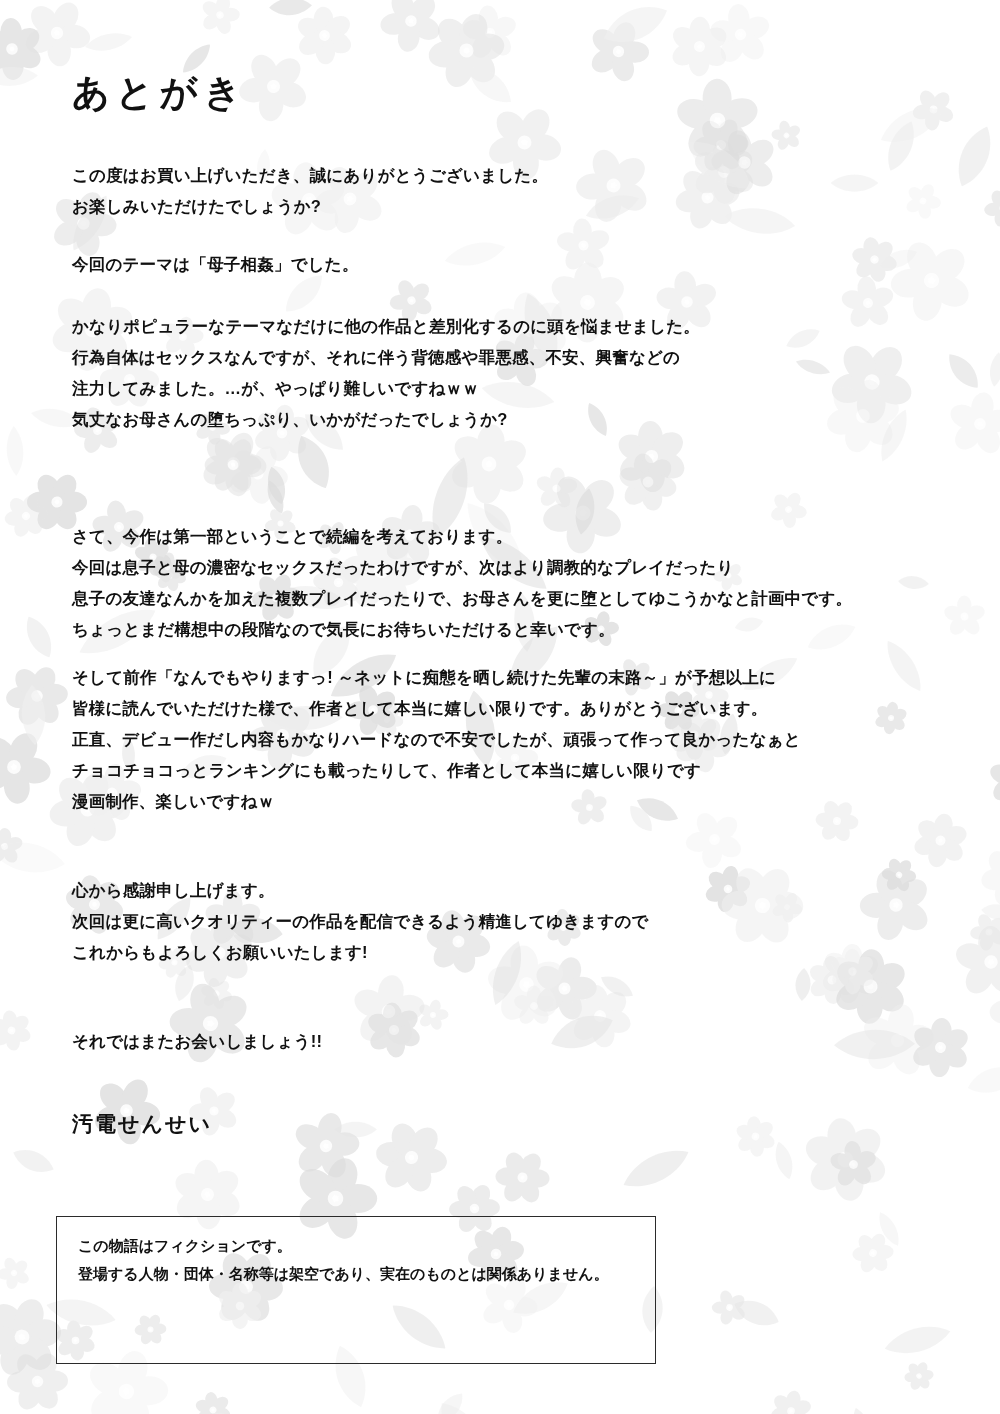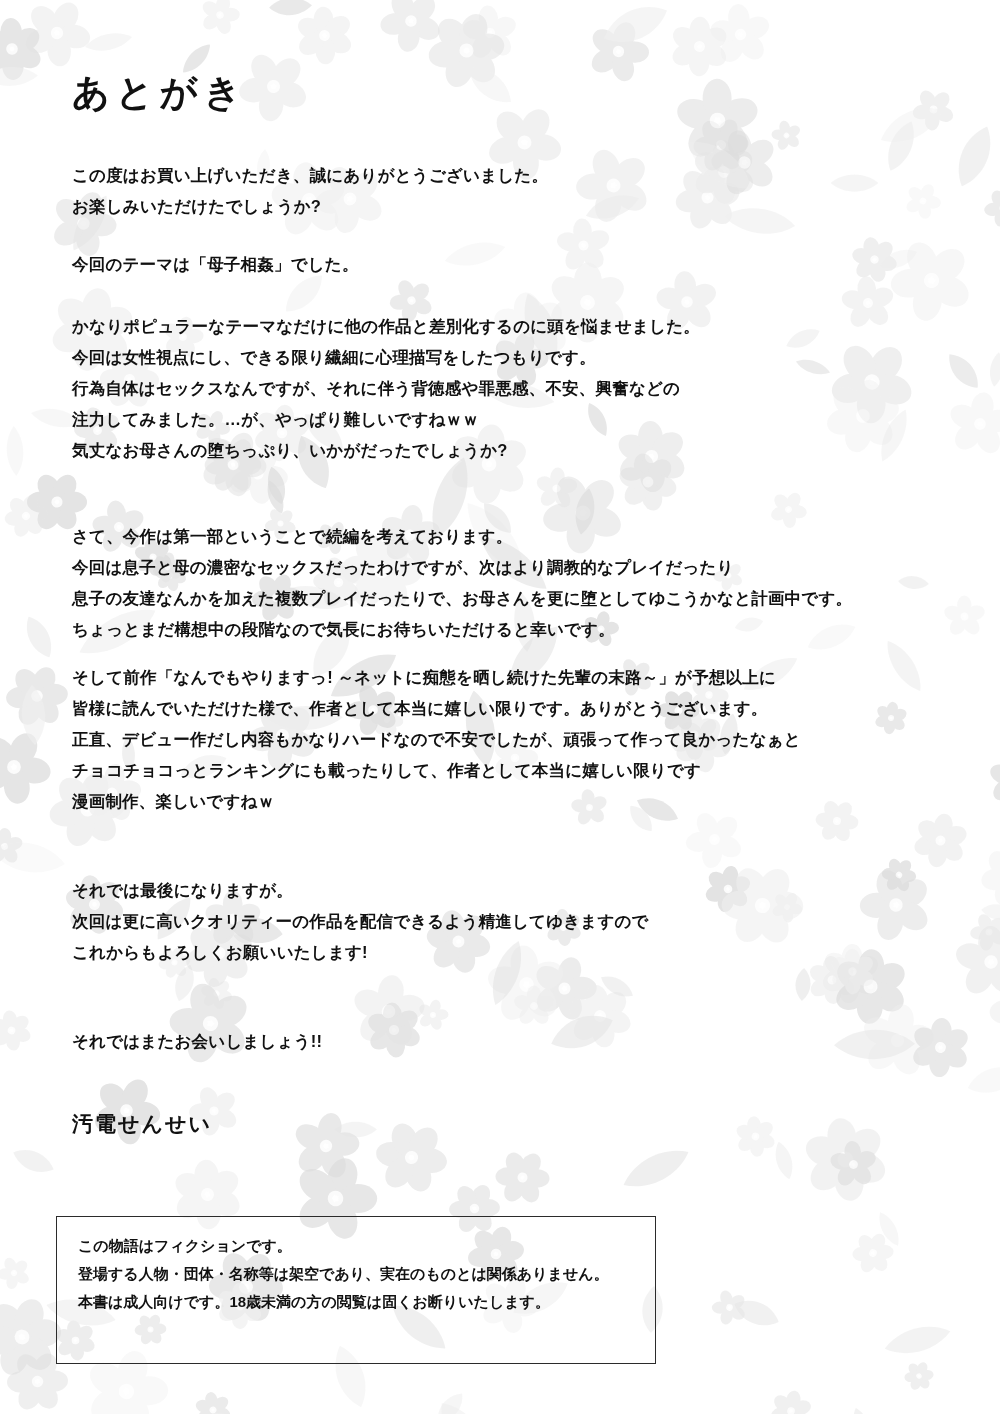--- a/index.html
+++ b/index.html
@@ -2055,21 +2055,20 @@
       <p>この度はお買い上げいただき、誠にありがとうございました。</p>
       <p>お楽しみいただけたでしょうか?</p>
     </div>
 
     <div class="body-block b2">
       <p>今回のテーマは「母子相姦」でした。</p>
     </div>
 
     <div class="body-block b3">
       <p>かなりポピュラーなテーマなだけに他の作品と差別化するのに頭を悩ませました。</p>
-      <p>今回は女性視点にし、できる限り繊細に心理描写をしたつもりです。</p>
       <p>行為自体はセックスなんですが、それに伴う背徳感や罪悪感、不安、興奮などの</p>
       <p>注力してみました。…が、やっぱり難しいですねｗｗ</p>
       <p>気丈なお母さんの堕ちっぷり、いかがだったでしょうか?</p>
     </div>
 
     <div class="body-block b4">
       <p>さて、今作は第一部ということで続編を考えております。</p>
       <p>今回は息子と母の濃密なセックスだったわけですが、次はより調教的なプレイだったり</p>
       <p>息子の友達なんかを加えた複数プレイだったりで、お母さんを更に堕としてゆこうかなと計画中です。</p>
       <p>ちょっとまだ構想中の段階なので気長にお待ちいただけると幸いです。</p>
@@ -2077,32 +2076,31 @@
 
     <div class="body-block b5">
       <p>そして前作「なんでもやりますっ! ～ネットに痴態を晒し続けた先輩の末路～」が予想以上に</p>
       <p>皆様に読んでいただけた様で、作者として本当に嬉しい限りです。ありがとうございます。</p>
       <p>正直、デビュー作だし内容もかなりハードなので不安でしたが、頑張って作って良かったなぁと</p>
       <p>チョコチョコっとランキングにも載ったりして、作者として本当に嬉しい限りです</p>
       <p>漫画制作、楽しいですねｗ</p>
     </div>
 
     <div class="body-block b6">
-      <p>それでは最後になりますが。</p>
+      <p>心から感謝申し上げます。</p>
       <p>次回は更に高いクオリティーの作品を配信できるよう精進してゆきますので</p>
       <p>これからもよろしくお願いいたします!</p>
     </div>
 
     <div class="body-block b7">
       <p>それではまたお会いしましょう!!</p>
     </div>
 
     <div class="signature">汚電せんせい</div>
 
     <div class="notice-box"></div>
     <div class="notice-inner">
       <p>この物語はフィクションです。</p>
       <p>登場する人物・団体・名称等は架空であり、実在のものとは関係ありません。</p>
-      <p>本書は成人向けです。18歳未満の方の閲覧は固くお断りいたします。</p>
     </div>
 
   </div>
 </div>
 
 </body></html>

